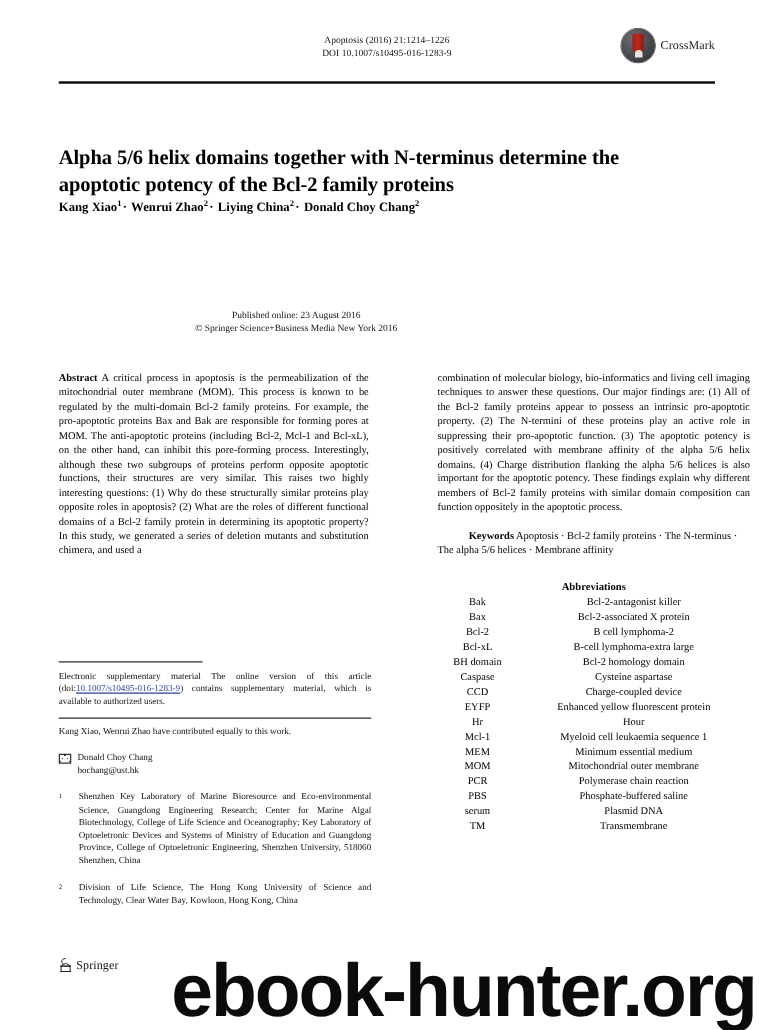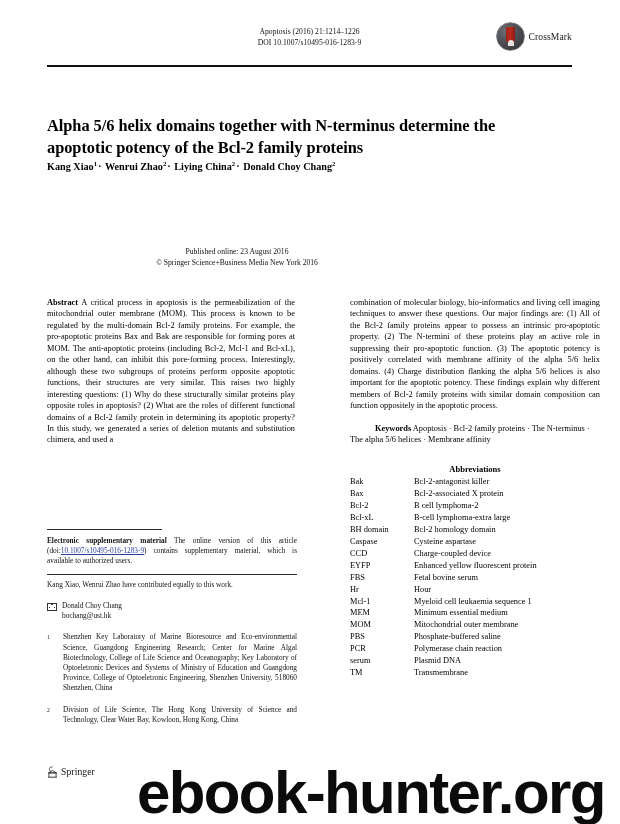--- a/index.html
+++ b/index.html
@@ -167,20 +167,21 @@
     margin-top: 18px;
     font-size: 8.5px;
     font-weight: bold;
     line-height: 12px;
     text-align: center;
   }
   .abbrev-table {
     margin-top: 1px;
     border-collapse: collapse;
     width: 100%;
+    text-align: center;
   }
   .abbrev-table td {
     font-size: 8.35px;
     line-height: 11.9px;
     padding: 0;
     vertical-align: top;
     color: #000;
   }
   .abbrev-table td.k {
     width: 64px;
@@ -205,21 +206,21 @@
     height: 0.9px;
     background: #2b2b2b;
     margin: 7px 0 6px 0;
   }
   .fn-text {
     font-size: 7.3px;
     line-height: 10.2px;
     text-align: justify;
     color: #111;
   }
-  .fn-text b { font-weight: bold; }
+  .fn-text b { font-weight: normal; }
   .doi-link {
     color: #2b3f9e;
   }
   .fn-equal {
     font-size: 7.3px;
     line-height: 10.2px;
     color: #111;
   }
   .corr {
     margin-top: 10px;
@@ -271,20 +272,21 @@
     flex: 1 1 auto;
     text-align: justify;
   }
 
   
   .springer {
     position: absolute;
     left: 47px;
     top: 766px;
     display: flex;
+    align-items: center;
     gap: 3px;
   }
   .springer-mark {
     width: 11px;
     height: 12px;
     position: relative;
   }
   .springer-mark svg { display: block; }
   .springer-word {
     font-size: 9.6px;
@@ -378,46 +380,42 @@
           </tr>
         <tr>
             <td class="k">CCD</td>
             <td>Charge-coupled device</td>
           </tr>
         <tr>
             <td class="k">EYFP</td>
             <td>Enhanced yellow fluorescent protein</td>
           </tr>
         <tr>
-            <td class="k">FBS</td>
-            <td>Fetal bovine serum</td>
-          </tr>
-        <tr>
             <td class="k">Hr</td>
             <td>Hour</td>
           </tr>
         <tr>
             <td class="k">Mcl-1</td>
             <td>Myeloid cell leukaemia sequence 1</td>
           </tr>
         <tr>
             <td class="k">MEM</td>
             <td>Minimum essential medium</td>
           </tr>
         <tr>
             <td class="k">MOM</td>
             <td>Mitochondrial outer membrane</td>
           </tr>
         <tr>
+            <td class="k">PCR</td>
+            <td>Polymerase chain reaction</td>
+          </tr>
+        <tr>
             <td class="k">PBS</td>
             <td>Phosphate-buffered saline</td>
-          </tr>
-        <tr>
-            <td class="k">PCR</td>
-            <td>Polymerase chain reaction</td>
           </tr>
         <tr>
             <td class="k">serum</td>
             <td>Plasmid DNA</td>
           </tr>
         <tr>
             <td class="k">TM</td>
             <td>Transmembrane</td>
           </tr>
       </tbody>

